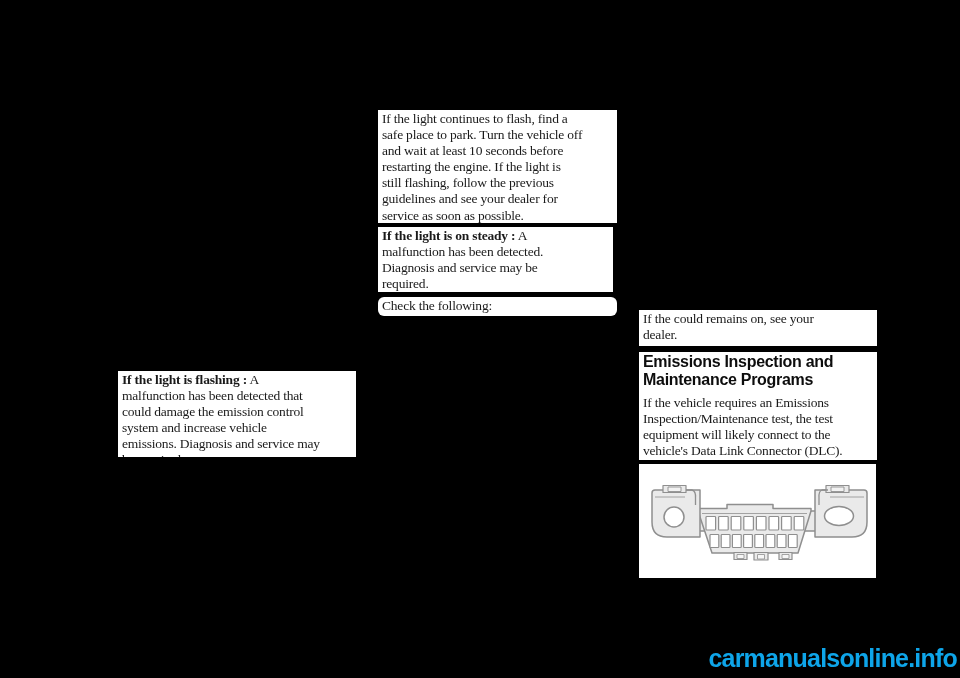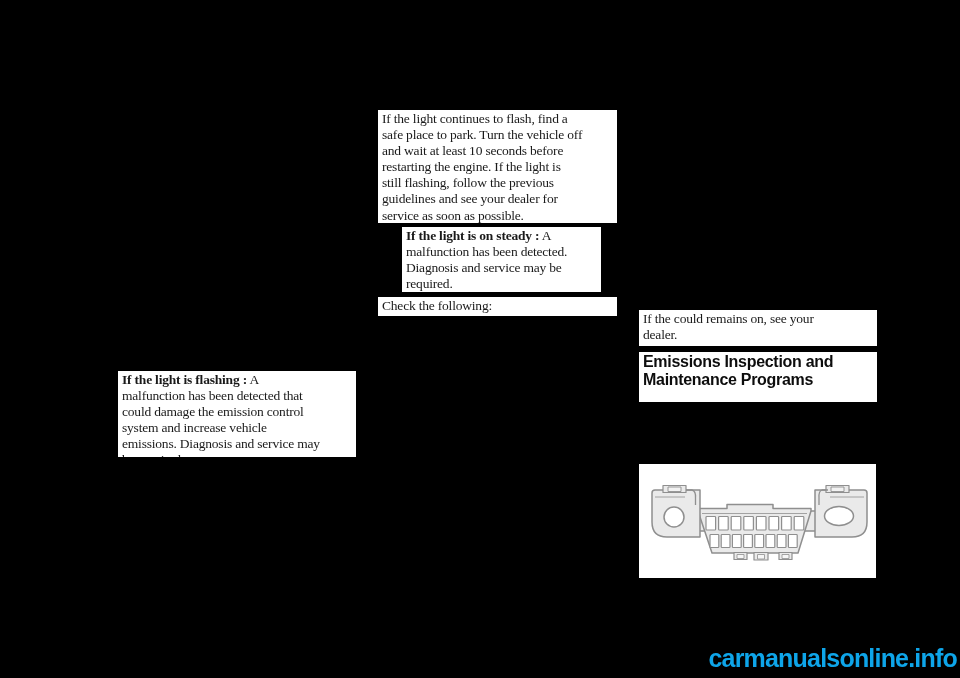--- a/index.html
+++ b/index.html
@@ -12,22 +12,22 @@
     font-size:13.5px;line-height:16.1px;letter-spacing:-0.2px;
     white-space:pre;overflow:hidden;padding:1px 0 0 4px;box-sizing:border-box;
   }
   .lead{font-weight:bold;}
   .heading{
     font-family:"Liberation Sans", sans-serif;font-weight:bold;
     font-size:16px;line-height:18.3px;letter-spacing:-0.3px;color:#0d0d0d;
     padding-top:1px;
   }
   #block-continue-flash{left:378px;top:110px;width:239px;height:113px;}
-  #block-on-steady{left:378px;top:227px;width:199px;height:65px;margin-left:24px;}
-  #block-check{left:378px;top:297px;width:239px;height:19px;}
+  #block-on-steady{left:378px;top:227px;width:235px;height:65px;}
+  #block-check{left:378px;top:297px;width:239px;height:19px;border-radius:6px;}
   #block-flashing{left:118px;top:371px;width:238px;height:86px;}
   #block-remains{left:639px;top:310px;width:238px;height:36px;}
   #block-heading{left:639px;top:352px;width:238px;height:50px;}
   #block-dlc{left:639px;top:394px;width:238px;height:66px;}
   #figure-box{
     position:absolute;left:639px;top:464px;width:237px;height:114px;
     background:#ffffff;overflow:hidden;
   }
   #watermark{
     position:absolute;top:644px;right:3px;
@@ -61,20 +61,24 @@
 system and increase vehicle
 emissions. Diagnosis and service may
 be required.</span></div>
 
   <div class="tb" id="block-remains">If the could remains on, see your
 dealer.</div>
 
   <div class="tb heading" id="block-heading">Emissions Inspection and
 Maintenance Programs</div>
 
+  <div class="tb" id="block-dlc">If the vehicle requires an Emissions
+Inspection/Maintenance test, the test
+equipment will likely connect to the
+vehicle's Data Link Connector (DLC).</div>
 
   <div id="figure-box">
     <svg width="237" height="114" viewBox="0 0 237 114">
 
       <g stroke="#8f8f8f" stroke-width="1.5" stroke-linejoin="round">
         <path d="M55 47 H182 V67 H55 Z" fill="#eaeaea"></path>
 
         <path d="M59 47 L59 44.5 L88 44.5 L88 40.5 L134 40.5 L134 44.5 L172 44.5 L172 47 L159 89 L73 89 Z" fill="#eaeaea"></path>
 
         <path d="M63 49.5 H168" fill="none" stroke-width="0.8"></path>

